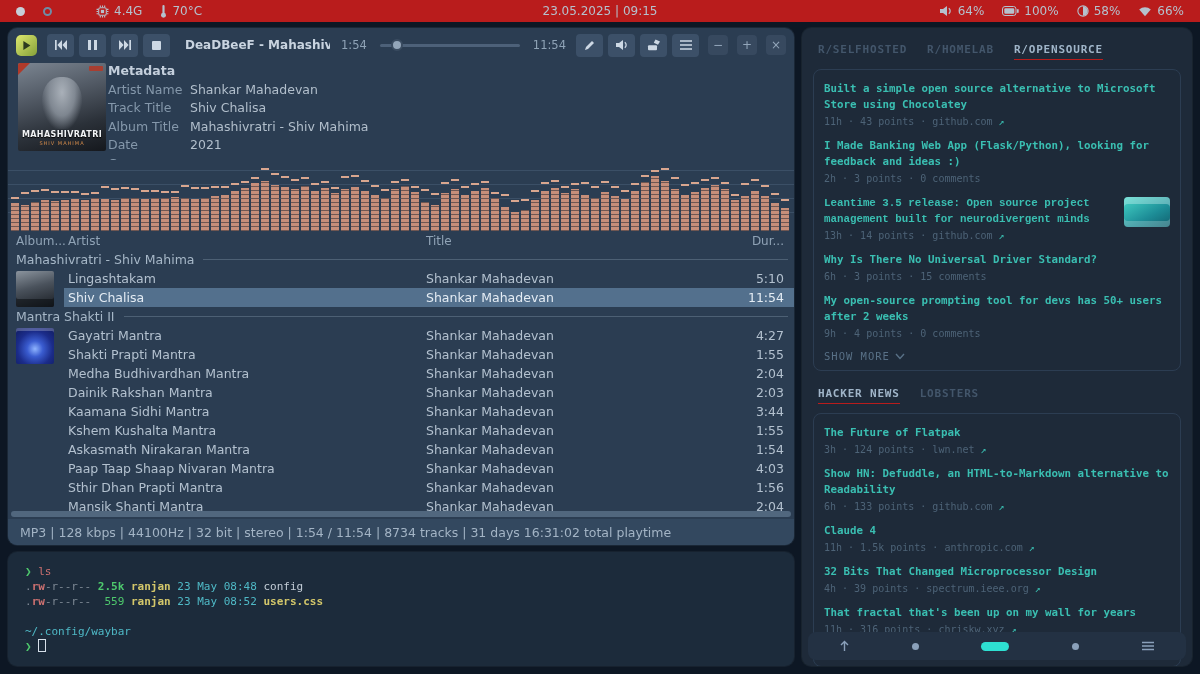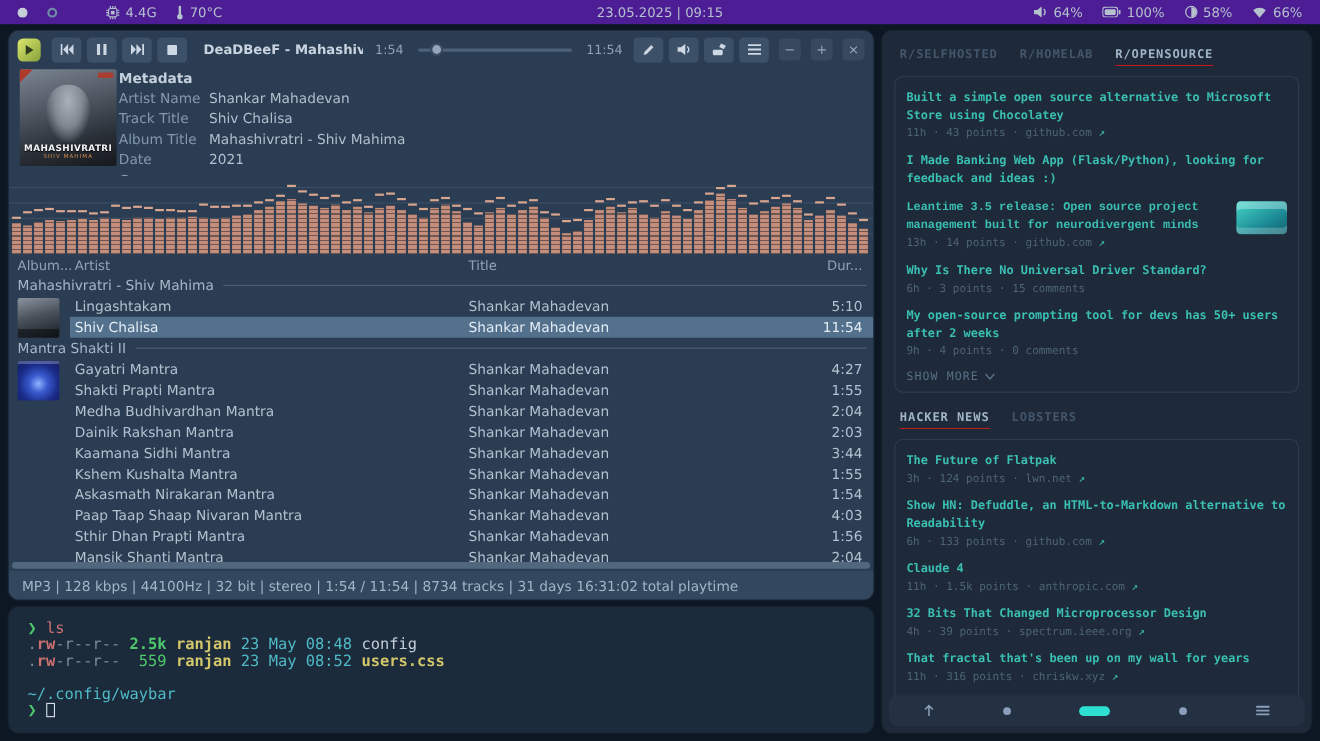--- a/index.html
+++ b/index.html
@@ -1,33 +1,33 @@
 <!DOCTYPE html>
 <html style="--accent-teal: #2ee0d2; --post-title-teal: #3abfb2; --spectrum-bar: #c68e7a; --selection-blue: #53708d; --terminal-green: #4ec96d; --terminal-yellow: #d3c76a; --terminal-cyan: #4fb9c6; --terminal-red: #cc7070;"><head>
 <meta charset="utf-8">
 <style>
   html,body{margin:0;padding:0;}
   body{width:1200px;height:674px;background:#0d1724;font-family:"DejaVu Sans",sans-serif;overflow:hidden;position:relative;}
   *{box-sizing:border-box;}
 
   
-  .topbar{position:absolute;left:0;top:0;width:1200px;height:22px;background:#4c1d95;
+  .topbar{position:absolute;left:0;top:0;width:1200px;height:22px;background:#b91c1c;
     display:flex;align-items:center;justify-content:space-between;padding:0 16px;
     color:#b5c1cd;font-size:12px;}
   .tb-side{display:flex;align-items:center;gap:18px;}
   .tb-group{display:flex;align-items:center;gap:5px;}
   .ws-dot{width:9px;height:9px;border-radius:50%;background:#c6cfd8;}
   .ws-ring{width:9px;height:9px;border-radius:50%;border:2px solid #6f8ca6;}
   .tb-center{position:absolute;left:0;right:0;text-align:center;pointer-events:none;}
 
   
   .window{position:absolute;border-radius:9px;}
   #player{left:8px;top:28px;width:786px;height:517px;background:#2b3d52;overflow:hidden;box-shadow:0 0 0 1px #1a2736;}
   #terminal{left:8px;top:552px;width:786px;height:114px;background:#1c2b3b;box-shadow:0 0 0 1px #17222f;
-    padding:12px 0 0 17px;font-family:"DejaVu Sans Mono",monospace;font-size:14px;color:#b9c3cd;overflow:hidden;}
+    padding:12px 0 0 17px;font-family:"DejaVu Sans Mono",monospace;font-size:11px;color:#b9c3cd;overflow:hidden;}
   #news{left:802px;top:28px;width:390px;height:638px;background:#1e2a39;box-shadow:0 0 0 1px #18232e;
     padding:15px 11px 0 11px;font-family:"DejaVu Sans Mono",monospace;overflow:hidden;}
 
   
   .toolbar{height:30px;display:flex;align-items:center;padding:4px 8px 0 8px;gap:5px;}
   .logo{width:21px;height:21px;border-radius:5px;background:linear-gradient(135deg,#dde86f,#85a039);
     display:flex;align-items:center;justify-content:center;margin-right:5px;flex:none;}
   .tbtn{width:27px;height:23px;border-radius:4px;background:#3c5068;display:flex;align-items:center;
     justify-content:center;color:#cdd8e4;flex:none;}
   .win-title{font-size:12px;font-weight:bold;color:#c9d4e0;margin:0 6px 0 10px;white-space:nowrap;
@@ -722,20 +722,21 @@
     <div class="card">
       <div class="posts">
           <div class="post">
             <div class="post-title">Built a simple open source alternative to Microsoft
 Store using Chocolatey</div>
             <div class="post-meta"><span>11h · 43 points · github.com</span><span class="arrow"> ↗</span></div>
           </div>
           <div class="post">
             <div class="post-title">I Made Banking Web App (Flask/Python), looking for
 feedback and ideas :)</div>
+            <div class="post-meta"><span>2h · 3 points · 0 comments</span></div>
           </div>
           <div class="post has-thumb">
             <div class="post-title">Leantime 3.5 release: Open source project
 management built for neurodivergent minds</div>
             <div class="thumb"></div>
             <div class="post-meta"><span>13h · 14 points · github.com</span><span class="arrow"> ↗</span></div>
           </div>
           <div class="post">
             <div class="post-title">Why Is There No Universal Driver Standard?</div>
             <div class="post-meta"><span>6h · 3 points · 15 comments</span></div>

